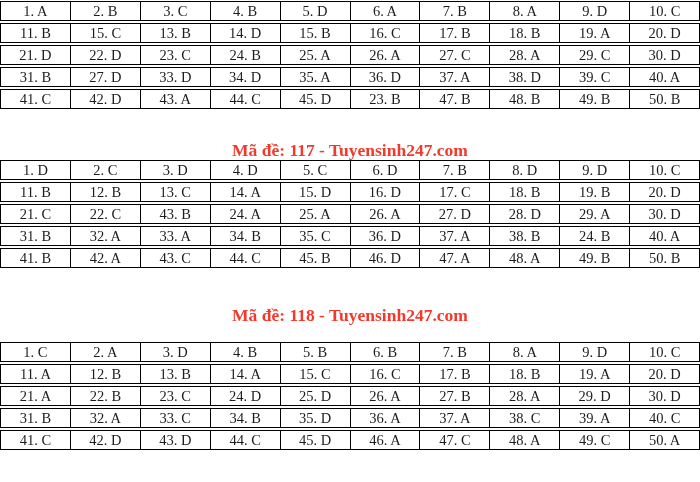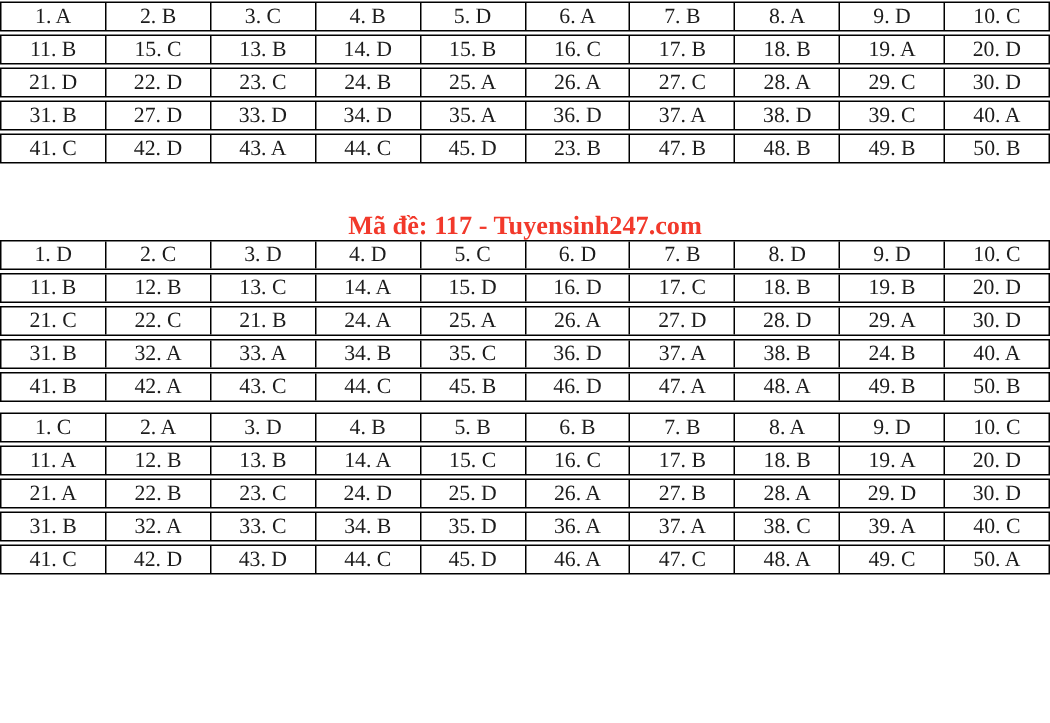--- a/index.html
+++ b/index.html
@@ -55,21 +55,21 @@
     font-weight: bold;
     font-size: 17.5px;
     height: 20px;
     line-height: 20px;
     color: var(--red);
     font-family: "Liberation Serif", serif;
   }
   .heading-1 { margin-top: 31px; }
   .table-2 { }
   .heading-2 { margin-top: 37px; }
-  .table-3 { margin-top: 7px; }
+  .table-3 { margin-top: 17px; }
 </style>
 </head>
 <body>
 
 <div class="page">
   <div class="answer-table table-1">
       <div class="row">
         <div class="cell">1. A</div>
         <div class="cell">2. B</div>
         <div class="cell">3. C</div>
@@ -154,21 +154,21 @@
         <div class="cell">15. D</div>
         <div class="cell">16. D</div>
         <div class="cell">17. C</div>
         <div class="cell">18. B</div>
         <div class="cell">19. B</div>
         <div class="cell">20. D</div>
       </div>
       <div class="row">
         <div class="cell">21. C</div>
         <div class="cell">22. C</div>
-        <div class="cell">21. B</div>
+        <div class="cell">43. B</div>
         <div class="cell">24. A</div>
         <div class="cell">25. A</div>
         <div class="cell">26. A</div>
         <div class="cell">27. D</div>
         <div class="cell">28. D</div>
         <div class="cell">29. A</div>
         <div class="cell">30. D</div>
       </div>
       <div class="row">
         <div class="cell">31. B</div>
@@ -189,20 +189,21 @@
         <div class="cell">44. C</div>
         <div class="cell">45. B</div>
         <div class="cell">46. D</div>
         <div class="cell">47. A</div>
         <div class="cell">48. A</div>
         <div class="cell">49. B</div>
         <div class="cell">50. B</div>
       </div>
     </div>
 
+  <div class="section-heading heading-2">Mã đề: 118 - Tuyensinh247.com</div>
 
   <div class="answer-table table-3">
       <div class="row">
         <div class="cell">1. C</div>
         <div class="cell">2. A</div>
         <div class="cell">3. D</div>
         <div class="cell">4. B</div>
         <div class="cell">5. B</div>
         <div class="cell">6. B</div>
         <div class="cell">7. B</div>

